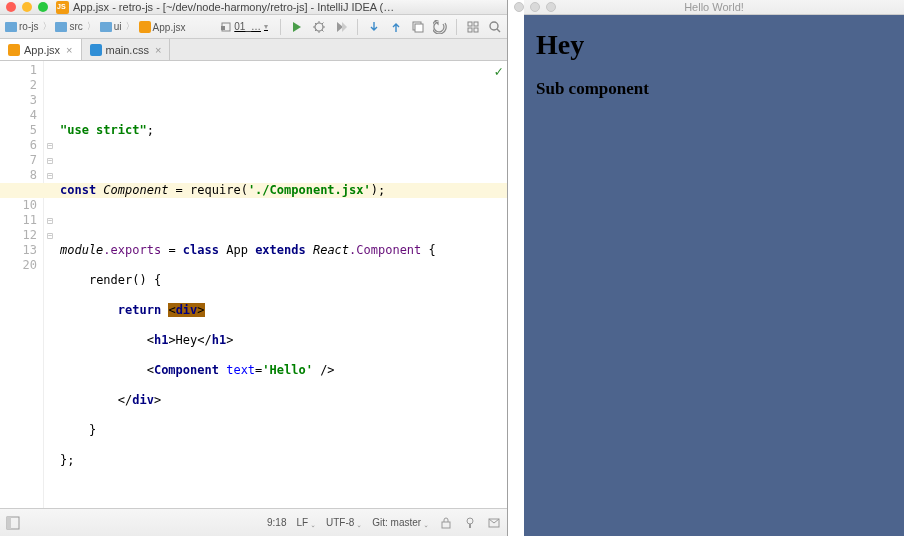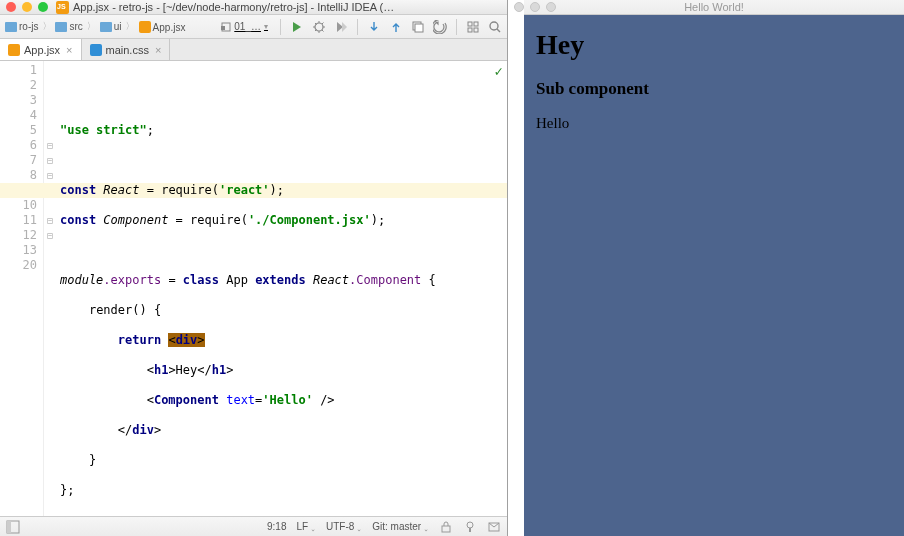--- a/index.html
+++ b/index.html
@@ -56,21 +56,21 @@
 .kw { color: #000080; font-weight: bold; }
 .str { color: #008000; font-weight:bold; }
 .id { color: #000; font-style: italic; }
 .prop { color: #660e7a; }
 .tag { color: #000080; font-weight: bold; }
 .attr { color: #0000ff; }
 .check { position: absolute; top: 2px; right: 4px; color: #2d8a2d; font-size: 14px; }
 .txtsel { background: #a16207; }
 
 
-.statusbar { height: 20px; background: linear-gradient(#f6f6f6,#ececec); border-top: 1px solid #ccc; display: flex; align-items: center; padding: 8px 6px; font-size: 10px; color: #555; gap: 10px; }
+.statusbar { height: 28px; background: linear-gradient(#f6f6f6,#ececec); border-top: 1px solid #ccc; display: flex; align-items: center; padding: 8px 6px; font-size: 10px; color: #555; gap: 10px; }
 .statusbar .grow { flex: 1; }
 .sb-icon { width: 14px; height: 14px; display: inline-flex; align-items:center; justify-content:center; color: #888; }
 .sb-sep::after { content: '\2303'; font-size: 7px; transform: rotate(180deg); display:inline-block; margin-left:2px; color:#999; }
 
 
 .browser-body { flex: 1; background: #4d648d; padding: 14px 12px; color: #000; font-family: 'Times New Roman', serif; }
 .browser-body h1 { font-size: 28px; font-weight: bold; margin-bottom: 18px; }
 .browser-body h2 { font-size: 17px; font-weight: bold; margin-bottom: 16px; }
 .browser-body p { font-size: 15px; }
 </style>
@@ -221,21 +221,20 @@
       <div>⊟</div>
       <div>⊟</div>
       <div></div>
         <div></div>
     </div>
     <div class="code">
       <div class="hl" style="top:122px"></div>
       <div class="content">
 <div class="line"><span class="str">"use strict"</span>;</div>
 <div class="line"></div>
-<div class="line"><span class="kw">const</span> <span class="id">React</span> = <span>require</span>(<span class="str">'react'</span>);</div>
 <div class="line"><span class="kw">const</span> <span class="id">Component</span> = <span>require</span>(<span class="str">'./Component.jsx'</span>);</div>
 <div class="line"></div>
 <div class="line"><span class="id">module</span><span class="prop">.exports</span> = <span class="kw">class</span> <span>App</span> <span class="kw">extends</span> <span class="id">React</span><span class="prop">.Component</span> {</div>
 <div class="line">    <span>render</span>() {</div>
 <div class="line">        <span class="kw">return</span> <span class="txtsel">&lt;<span class="tag">div</span>&gt;</span></div>
 <div class="line">            &lt;<span class="tag">h1</span>&gt;<span>Hey</span>&lt;/<span class="tag">h1</span>&gt;</div>
 <div class="line">            &lt;<span class="tag">Component</span> <span class="attr">text</span>=<span class="str">'Hello'</span> /&gt;</div>
 <div class="line">        &lt;/<span class="tag">div</span>&gt;</div>
 <div class="line">    }</div>
 <div class="line">};</div>
@@ -283,15 +282,14 @@
     <div class="traffic" style="position:absolute;left:514px">
       <div class="dot"></div>
       <div class="dot"></div>
       <div class="dot"></div>
     </div>
     <span>Hello World!</span>
   </div>
   <div class="browser-body">
     <h1>Hey</h1>
     <h2>Sub component</h2>
-    <p>Hello</p>
   </div>
 </div>
 
 </body></html>

